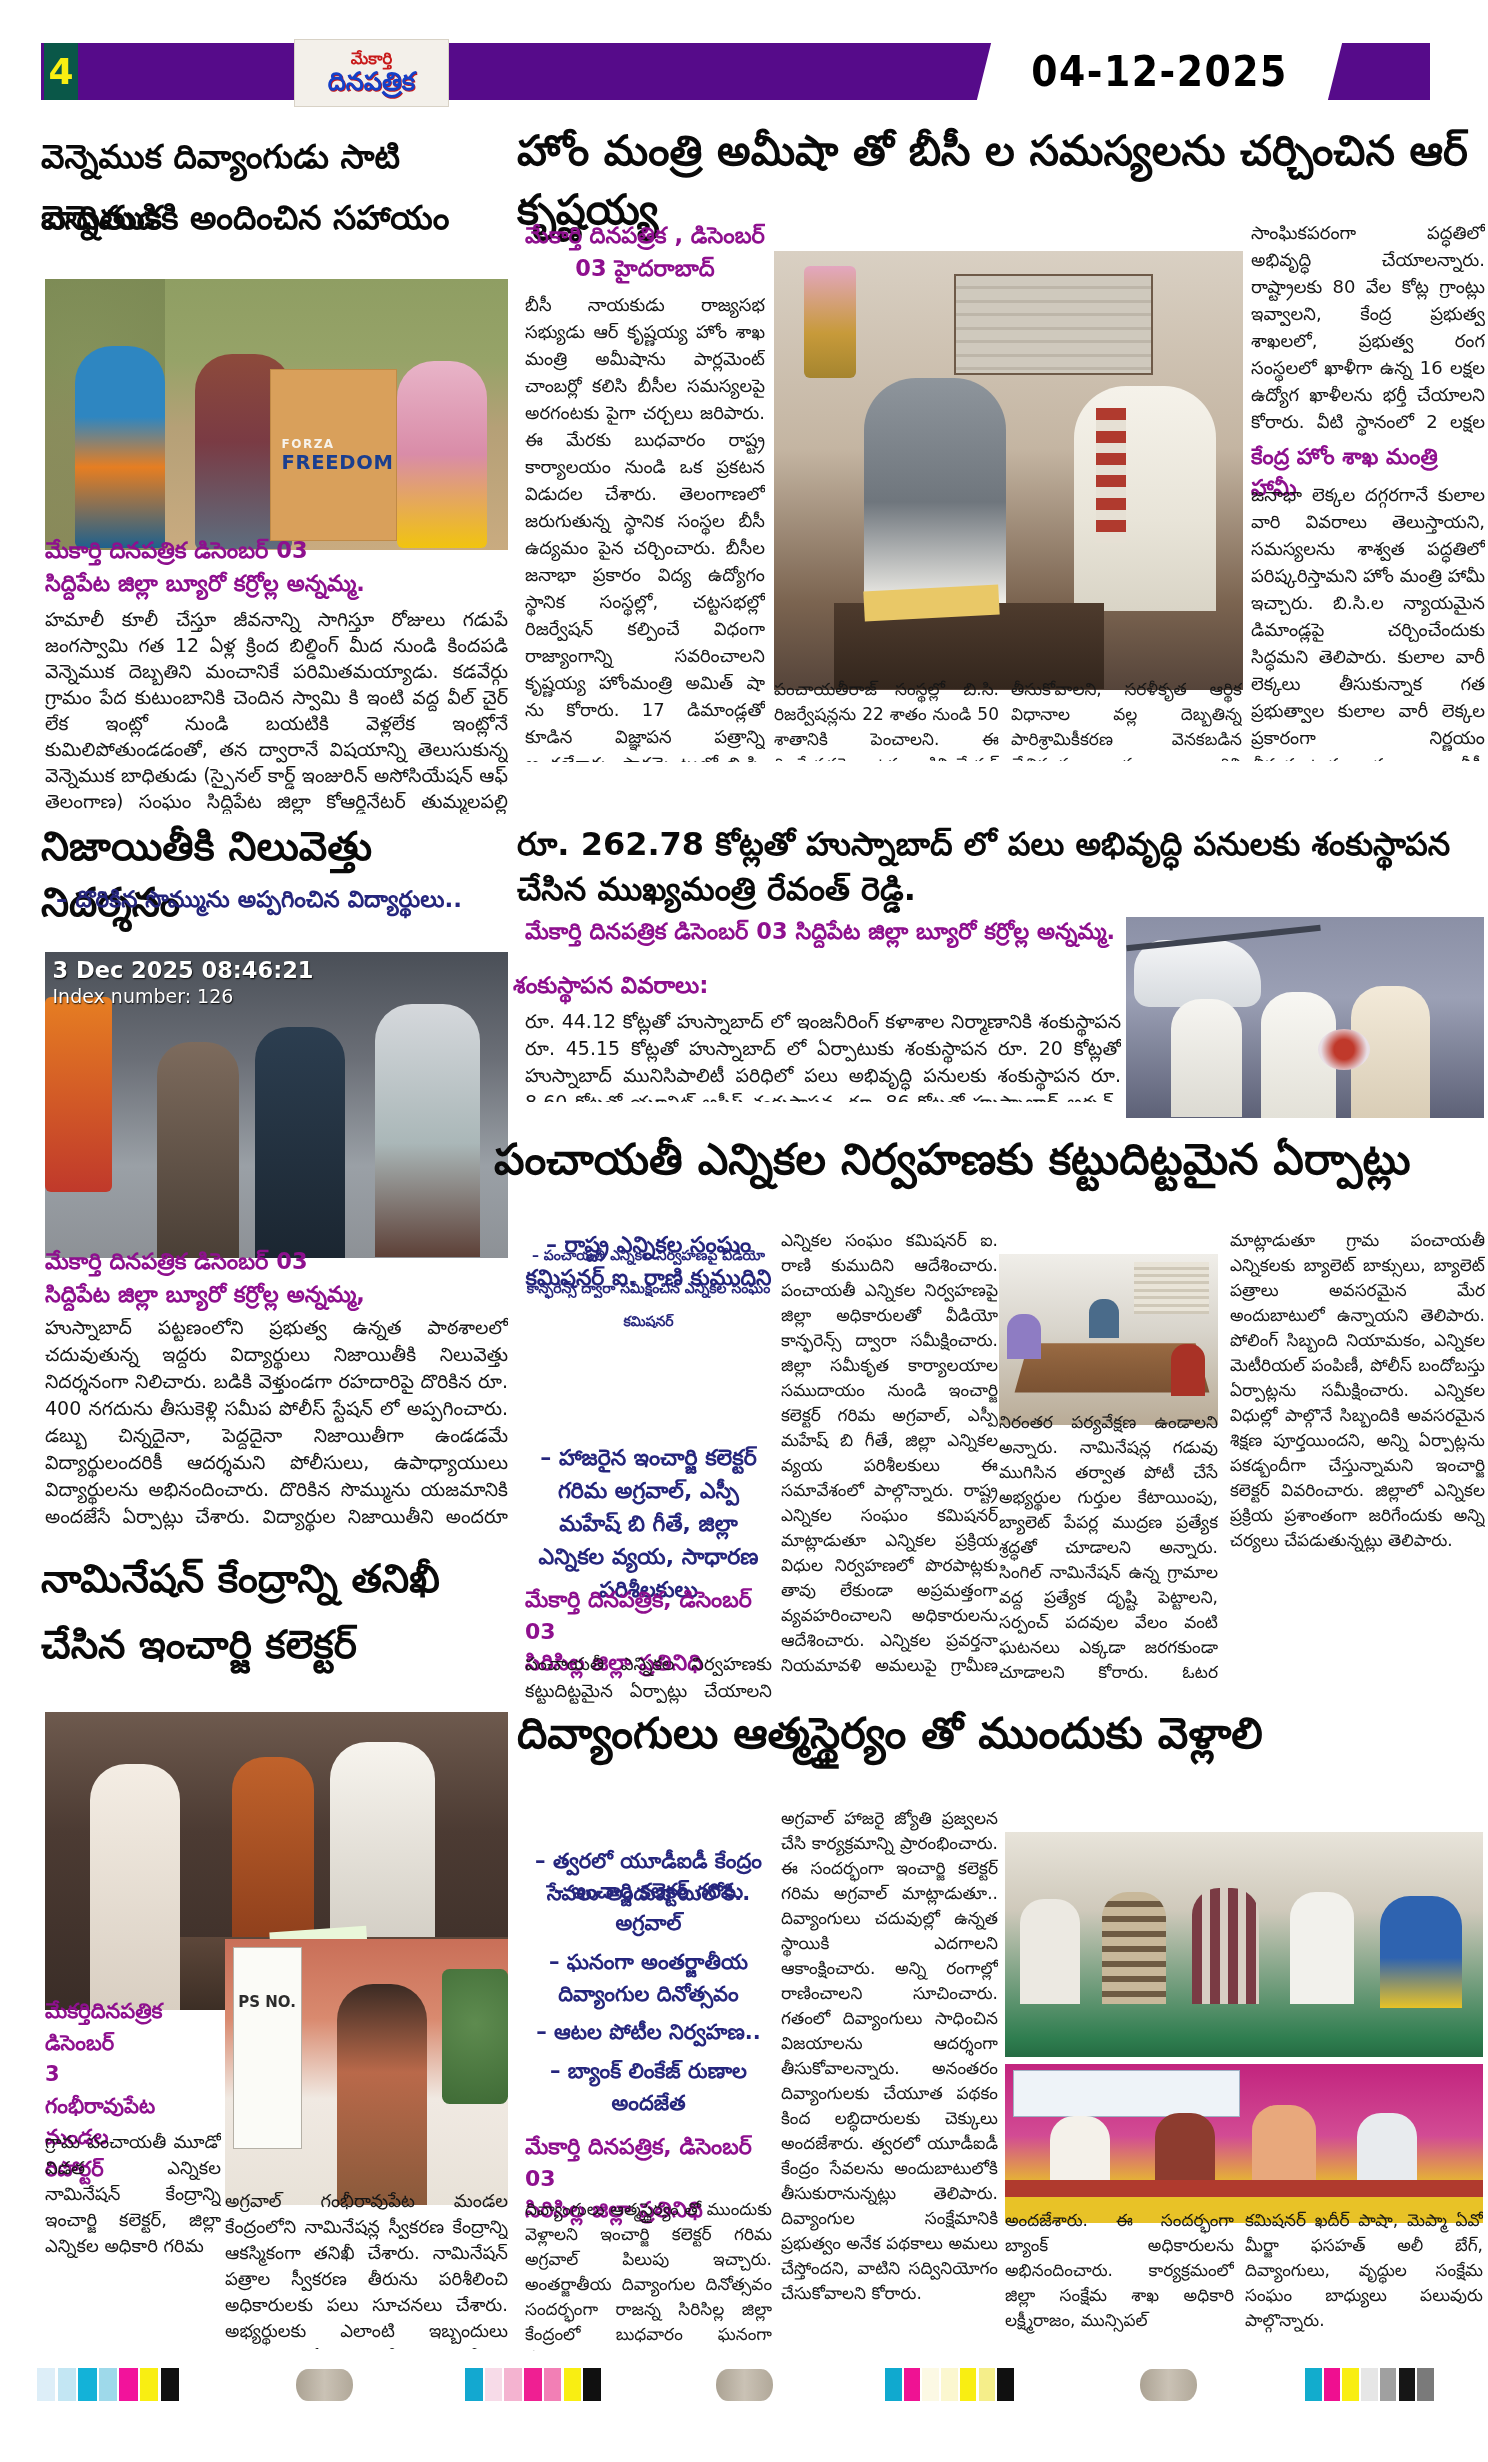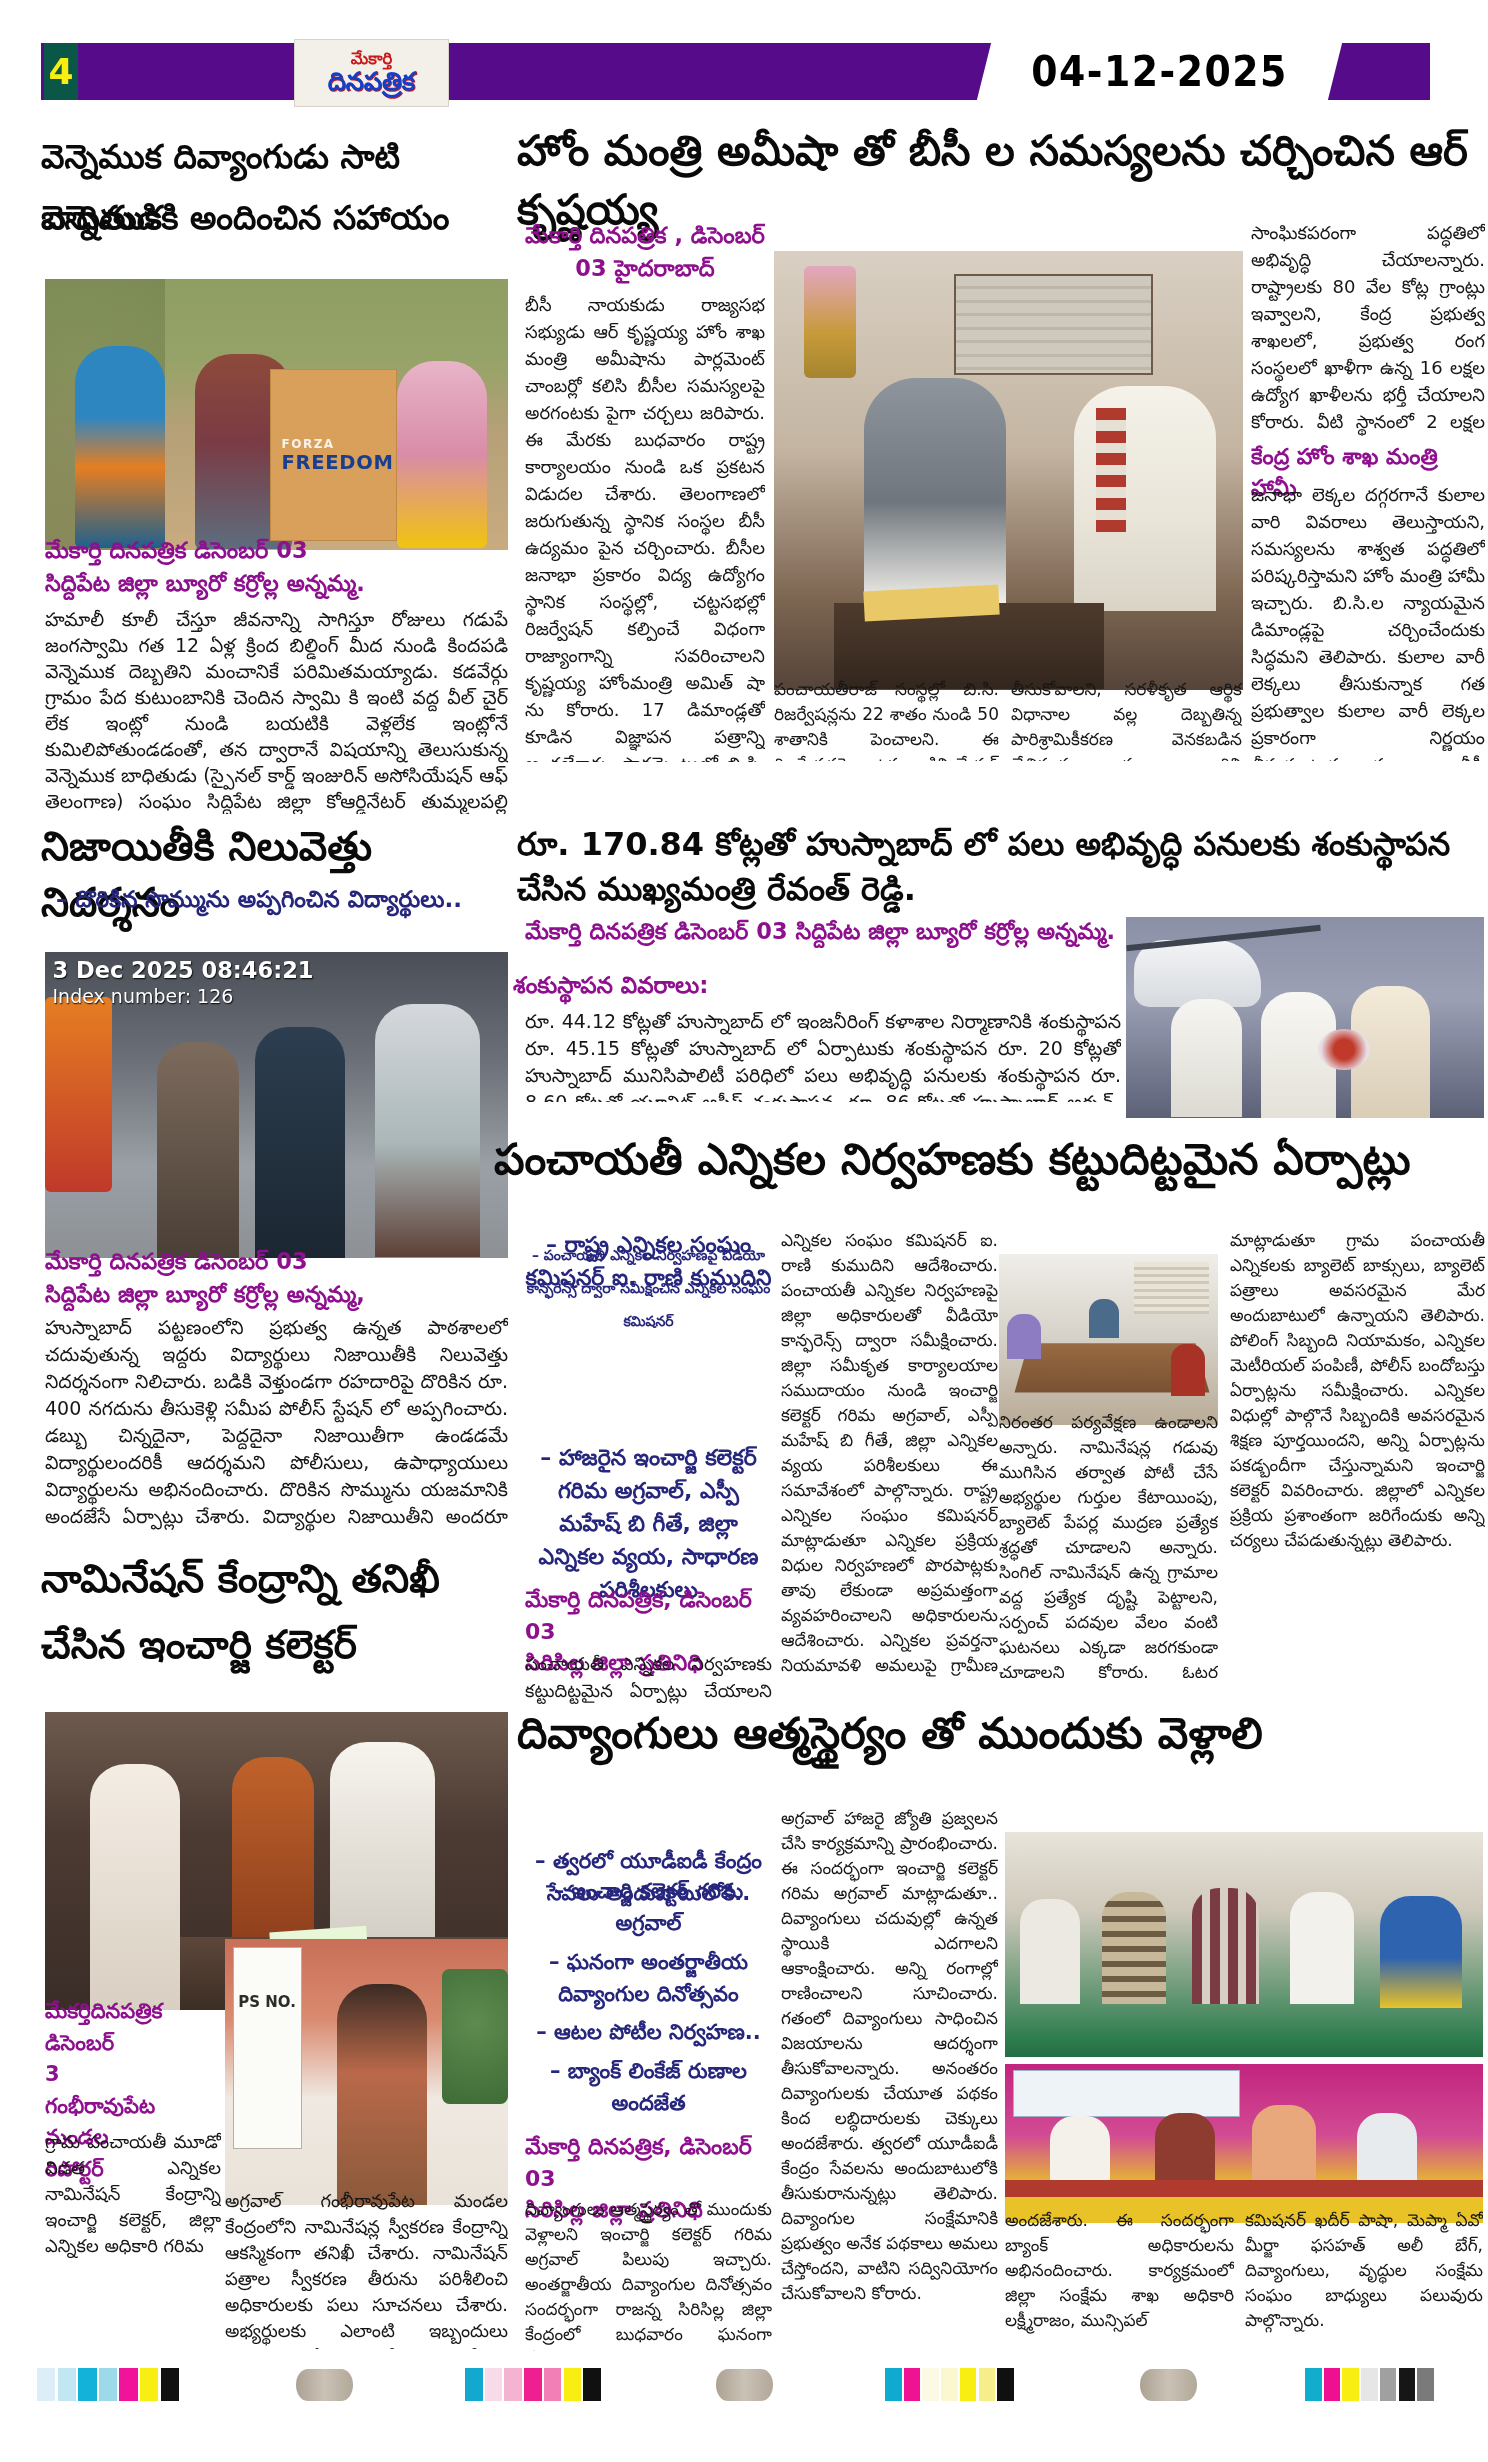--- a/index.html
+++ b/index.html
@@ -130,21 +130,21 @@
     <div class="ph-layer" style="left:90px;top:337px;width:135px;height:30px;background:#e9c867;transform:rotate(-3deg);"></div>
   </div>
 
   <div class="abs body-col" style="left:774px;top:677px;width:225px;height:84px;font-size:17px;line-height:25px;">పంచాయతీరాజ్ సంస్థల్లో బి.సి. రిజర్వేషన్లను 22 శాతం నుండి 50 శాతానికి పెంచాలని. ఈ రిజర్వేషన్లపై ఉన్న క్రిమిలేయర్ నిబంధనలను ఎత్తివేయాలని కోరారు. బి.సి. విద్య, ఉద్యోగ రిజర్వేషన్లపై, బి.సి.లకు ప్రత్యేక మంత్రిత్వ శాఖను ఏర్పాటు చేయాలని, ఎస్సీ, ఎస్టీల తరహాలో బి.సి.లకు ప్రత్యేక చట్టం చేయాలని బి.సి. యాక్టు తేవాలని కోరారు.</div>
   <div class="abs body-col" style="left:1011px;top:677px;width:231px;height:84px;font-size:17px;line-height:25px;">తీసుకోవాలని, సరళీకృత ఆర్థిక విధానాల వల్ల దెబ్బతిన్న పారిశ్రామికీకరణ వెనకబడిన చేతివృత్తుల కులాల వారిని ఆదుకోవాలని, ప్రైవేటు రంగంలో ఎస్సీ, ఎస్టీ, బి.సి.లకు రిజర్వేషన్లు కల్పించాలని, సుప్రీం కోర్టు, హైకోర్టుల్లో జడ్జీల నియామకాల్లో ఎస్సీ, ఎస్టీ, బి.సి.లకు రిజర్వేషన్లు పెట్టాలని, బి.సి.లకు వెంటనే మెట్రిక్ స్కాలర్ షిప్, ఫీజు రియంబర్స్మెంట్ విడుదల చేయాలని కోరారు.</div>
 
   <div class="abs body-col" style="left:1251px;top:219px;width:234px;height:217px;font-size:18px;line-height:27px;">సాంఘికపరంగా పద్ధతిలో అభివృద్ధి చేయాలన్నారు. రాష్ట్రాలకు 80 వేల కోట్ల గ్రాంట్లు ఇవ్వాలని, కేంద్ర ప్రభుత్వ శాఖలలో, ప్రభుత్వ రంగ సంస్థలలో ఖాళీగా ఉన్న 16 లక్షల ఉద్యోగ ఖాళీలను భర్తీ చేయాలని కోరారు. వీటి స్థానంలో 2 లక్షల బ్యాక్ లాగ్ పోస్టులను భర్తీ చేయాలని, బి.సి సబ్ ప్లాన్ అమలు చేయాలని, జనాభా లెక్కలలో బి.సి. కులాల వారీ లెక్కలు సేకరించాలని కోరారు.</div>
   <div class="abs subpurple" style="left:1251px;top:444px;width:234px;font-size:22px;">కేంద్ర హోం శాఖ మంత్రి హామీ</div>
   <div class="abs body-col" style="left:1251px;top:481px;width:234px;height:280px;font-size:18px;line-height:27px;">జనాభా లెక్కల దగ్గరగానే కులాల వారి వివరాలు తెలుస్తాయని, సమస్యలను శాశ్వత పద్ధతిలో పరిష్కరిస్తామని హోం మంత్రి హామీ ఇచ్చారు. బి.సి.ల న్యాయమైన డిమాండ్లపై చర్చించేందుకు సిద్ధమని తెలిపారు. కులాల వారీ లెక్కలు తీసుకున్నాక గత ప్రభుత్వాల కులాల వారీ లెక్కల ప్రకారంగా నిర్ణయం తీసుకుంటామన్నారు. బీసీ డిమాండ్ల పై హోం మంత్రి సానుకూలంగా స్పందించారని ఆయన పేర్కొన్నారు.</div>
 
-  <div class="abs hl" style="left:517px;top:825px;width:967px;font-size:32px;">రూ. 170.84 కోట్లతో హుస్నాబాద్ లో పలు అభివృద్ధి పనులకు శంకుస్థాపన చేసిన ముఖ్యమంత్రి రేవంత్ రెడ్డి.</div>
+  <div class="abs hl" style="left:517px;top:825px;width:967px;font-size:32px;">రూ. 262.78 కోట్లతో హుస్నాబాద్ లో పలు అభివృద్ధి పనులకు శంకుస్థాపన చేసిన ముఖ్యమంత్రి రేవంత్ రెడ్డి.</div>
 
   <div class="abs dateline" style="left:525px;top:918px;width:592px;font-size:22.5px;">మేకార్తి దినపత్రిక డిసెంబర్ 03 సిద్దిపేట జిల్లా బ్యూరో కర్రోల్ల అన్నమ్మ.</div>
 
   <div class="photo" style="left:1126px;top:891px;width:358px;height:201px;
        background:linear-gradient(180deg,#8b90a6 0%,#9ba0b5 40%,#5d6177 100%);">
     <div class="ph-layer" style="left:7.5px;top:22.5px;width:127px;height:67px;background:linear-gradient(180deg,#f3f4f6,#d6dade);border-radius:30px 45px 15px 15px;"></div>
     <div class="ph-layer" style="left:0px;top:18px;width:195px;height:6px;background:#3e4350;transform:rotate(-6deg);"></div>
     <div class="ph-layer" style="left:45px;top:82px;width:71px;height:118px;background:linear-gradient(180deg,#f6f5f1,#dcdad2);border-radius:30px 30px 0 0;"></div>
     <div class="ph-layer" style="left:135px;top:75px;width:75px;height:126px;background:linear-gradient(180deg,#f8f7f3,#e3e1d8);border-radius:31.5px 31.5px 0 0;"></div>
     <div class="ph-layer" style="left:225px;top:69px;width:79px;height:132px;background:linear-gradient(180deg,#f3ead9,#d9cdb6);border-radius:31.5px 31.5px 0 0;"></div>

